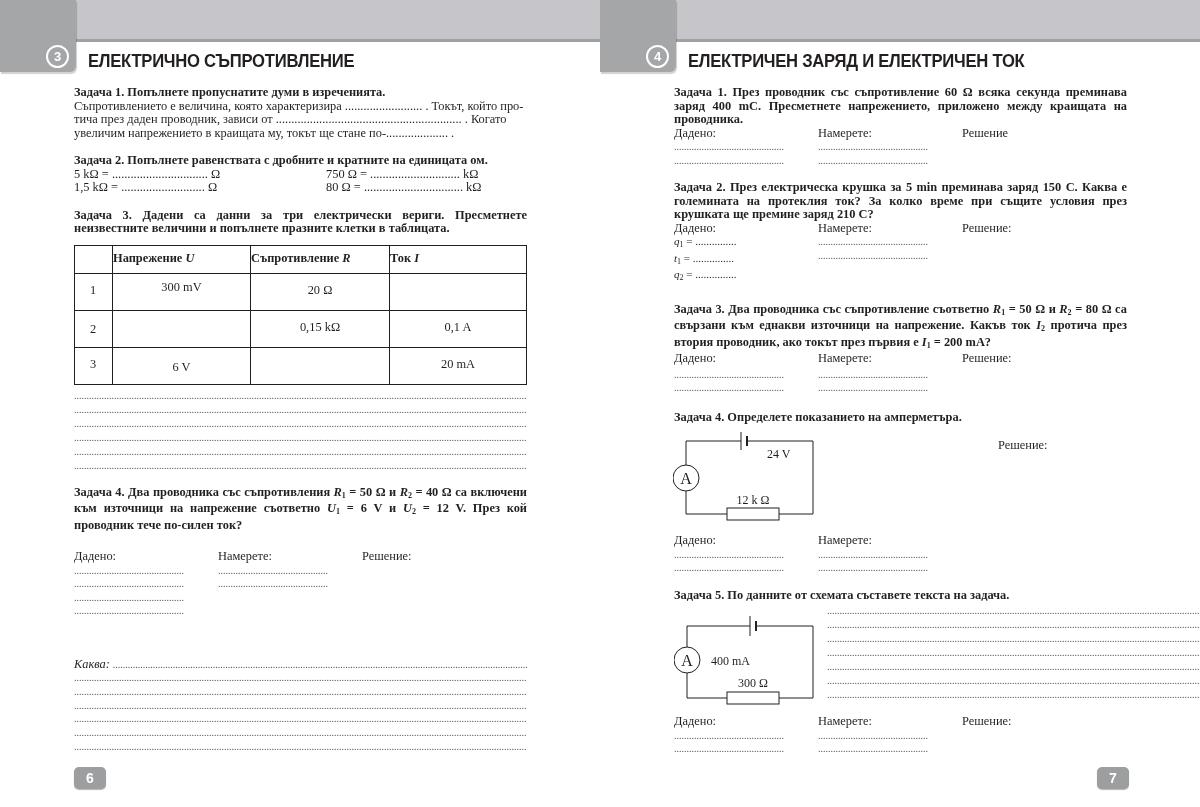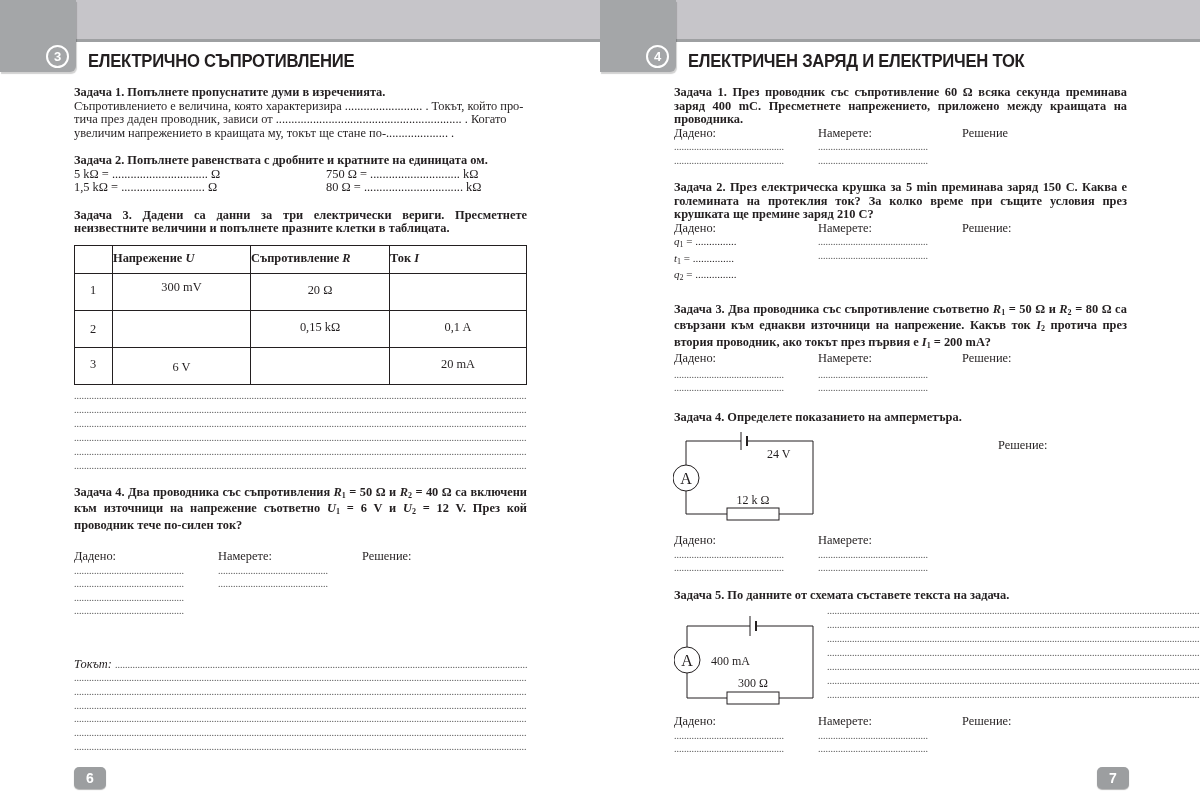--- a/index.html
+++ b/index.html
@@ -144,21 +144,21 @@
           <div class="col">
             <div class="lbl">Намерете:</div>
             <span class="dots dl"></span>
             <span class="dots dl"></span>
           </div>
           <div class="col">
             <div class="lbl">Решение:</div>
           </div>
         </div>
         <div style="margin-top:40px; display:flex;">
-          <i style="white-space:nowrap">Токът:</i>
+          <i style="white-space:nowrap">Каква:</i>
           <span class="dots" style="flex:1; margin-left:3px"></span>
         </div>
         <span class="dots" style="line-height:13.8px"></span>
         <span class="dots" style="line-height:13.8px"></span>
         <span class="dots" style="line-height:13.8px"></span>
         <span class="dots" style="line-height:13.8px"></span>
         <span class="dots" style="line-height:13.8px"></span>
         <span class="dots" style="line-height:13.8px"></span>
       </div>
     </div>

